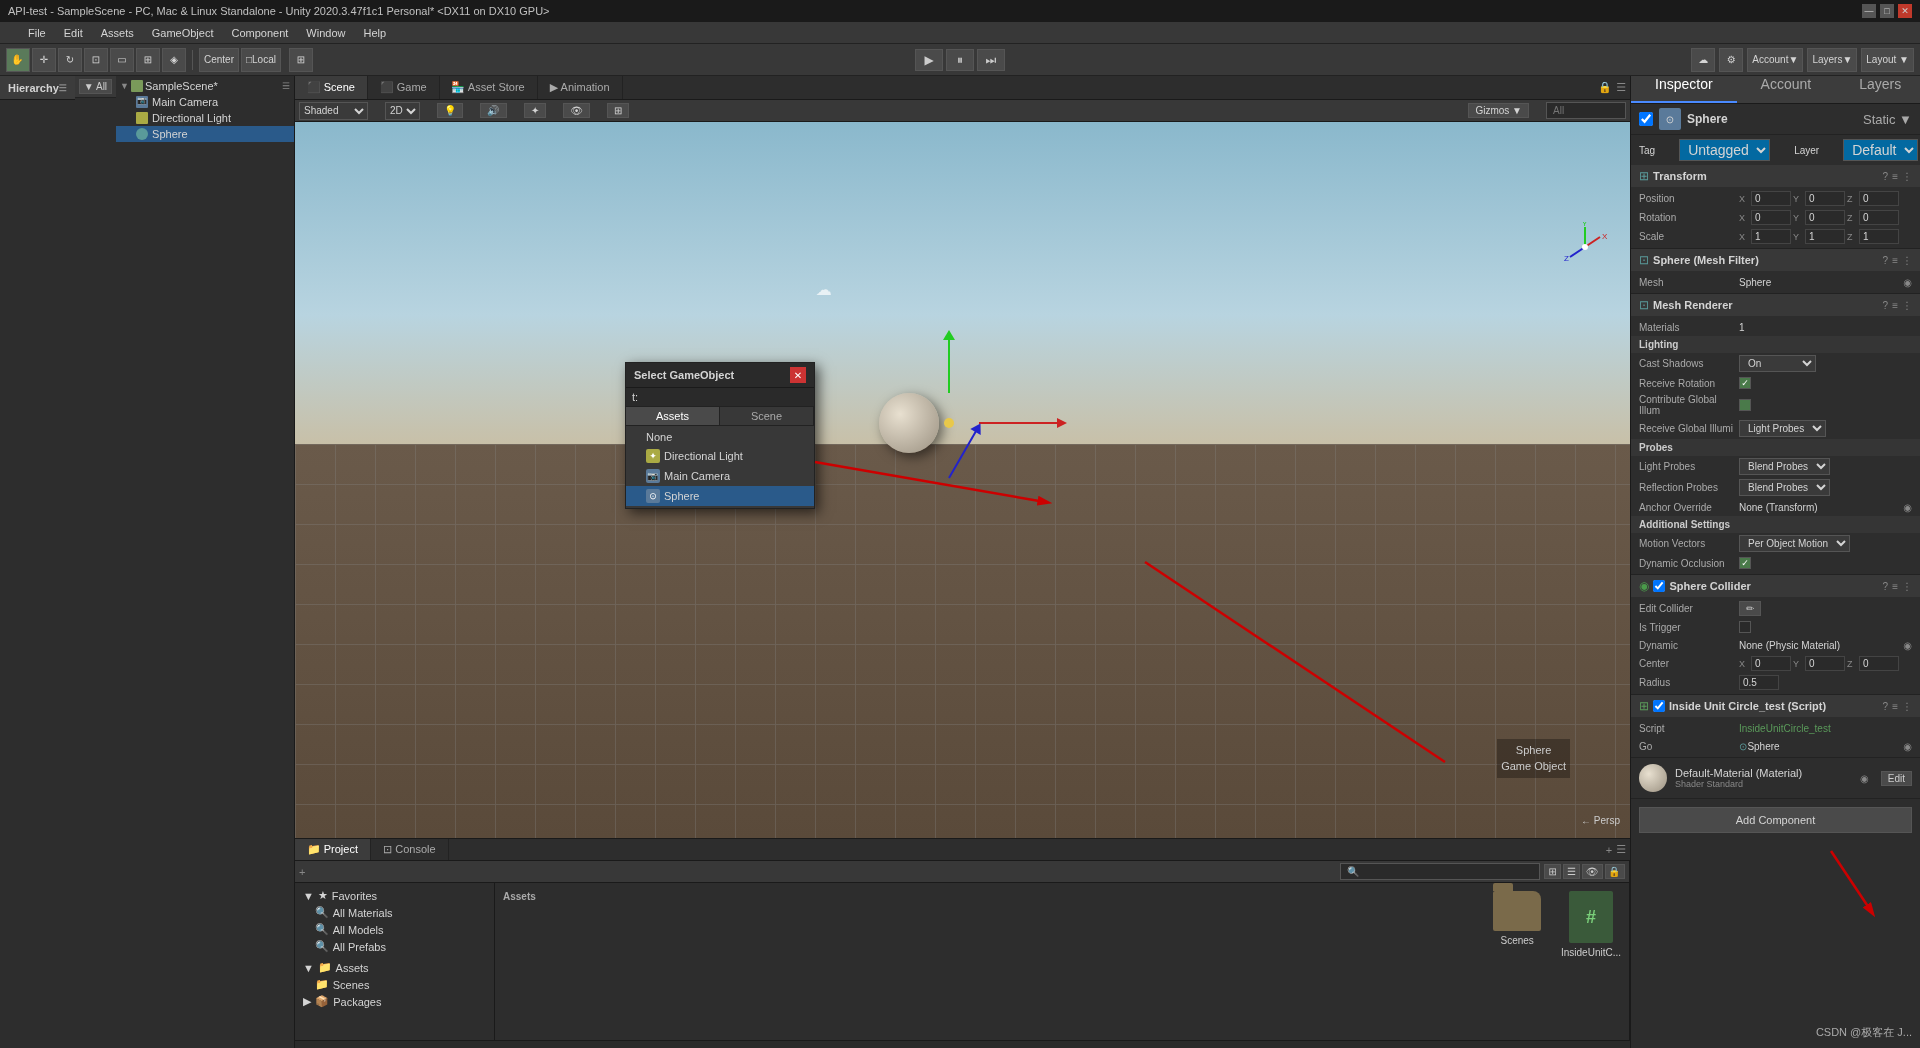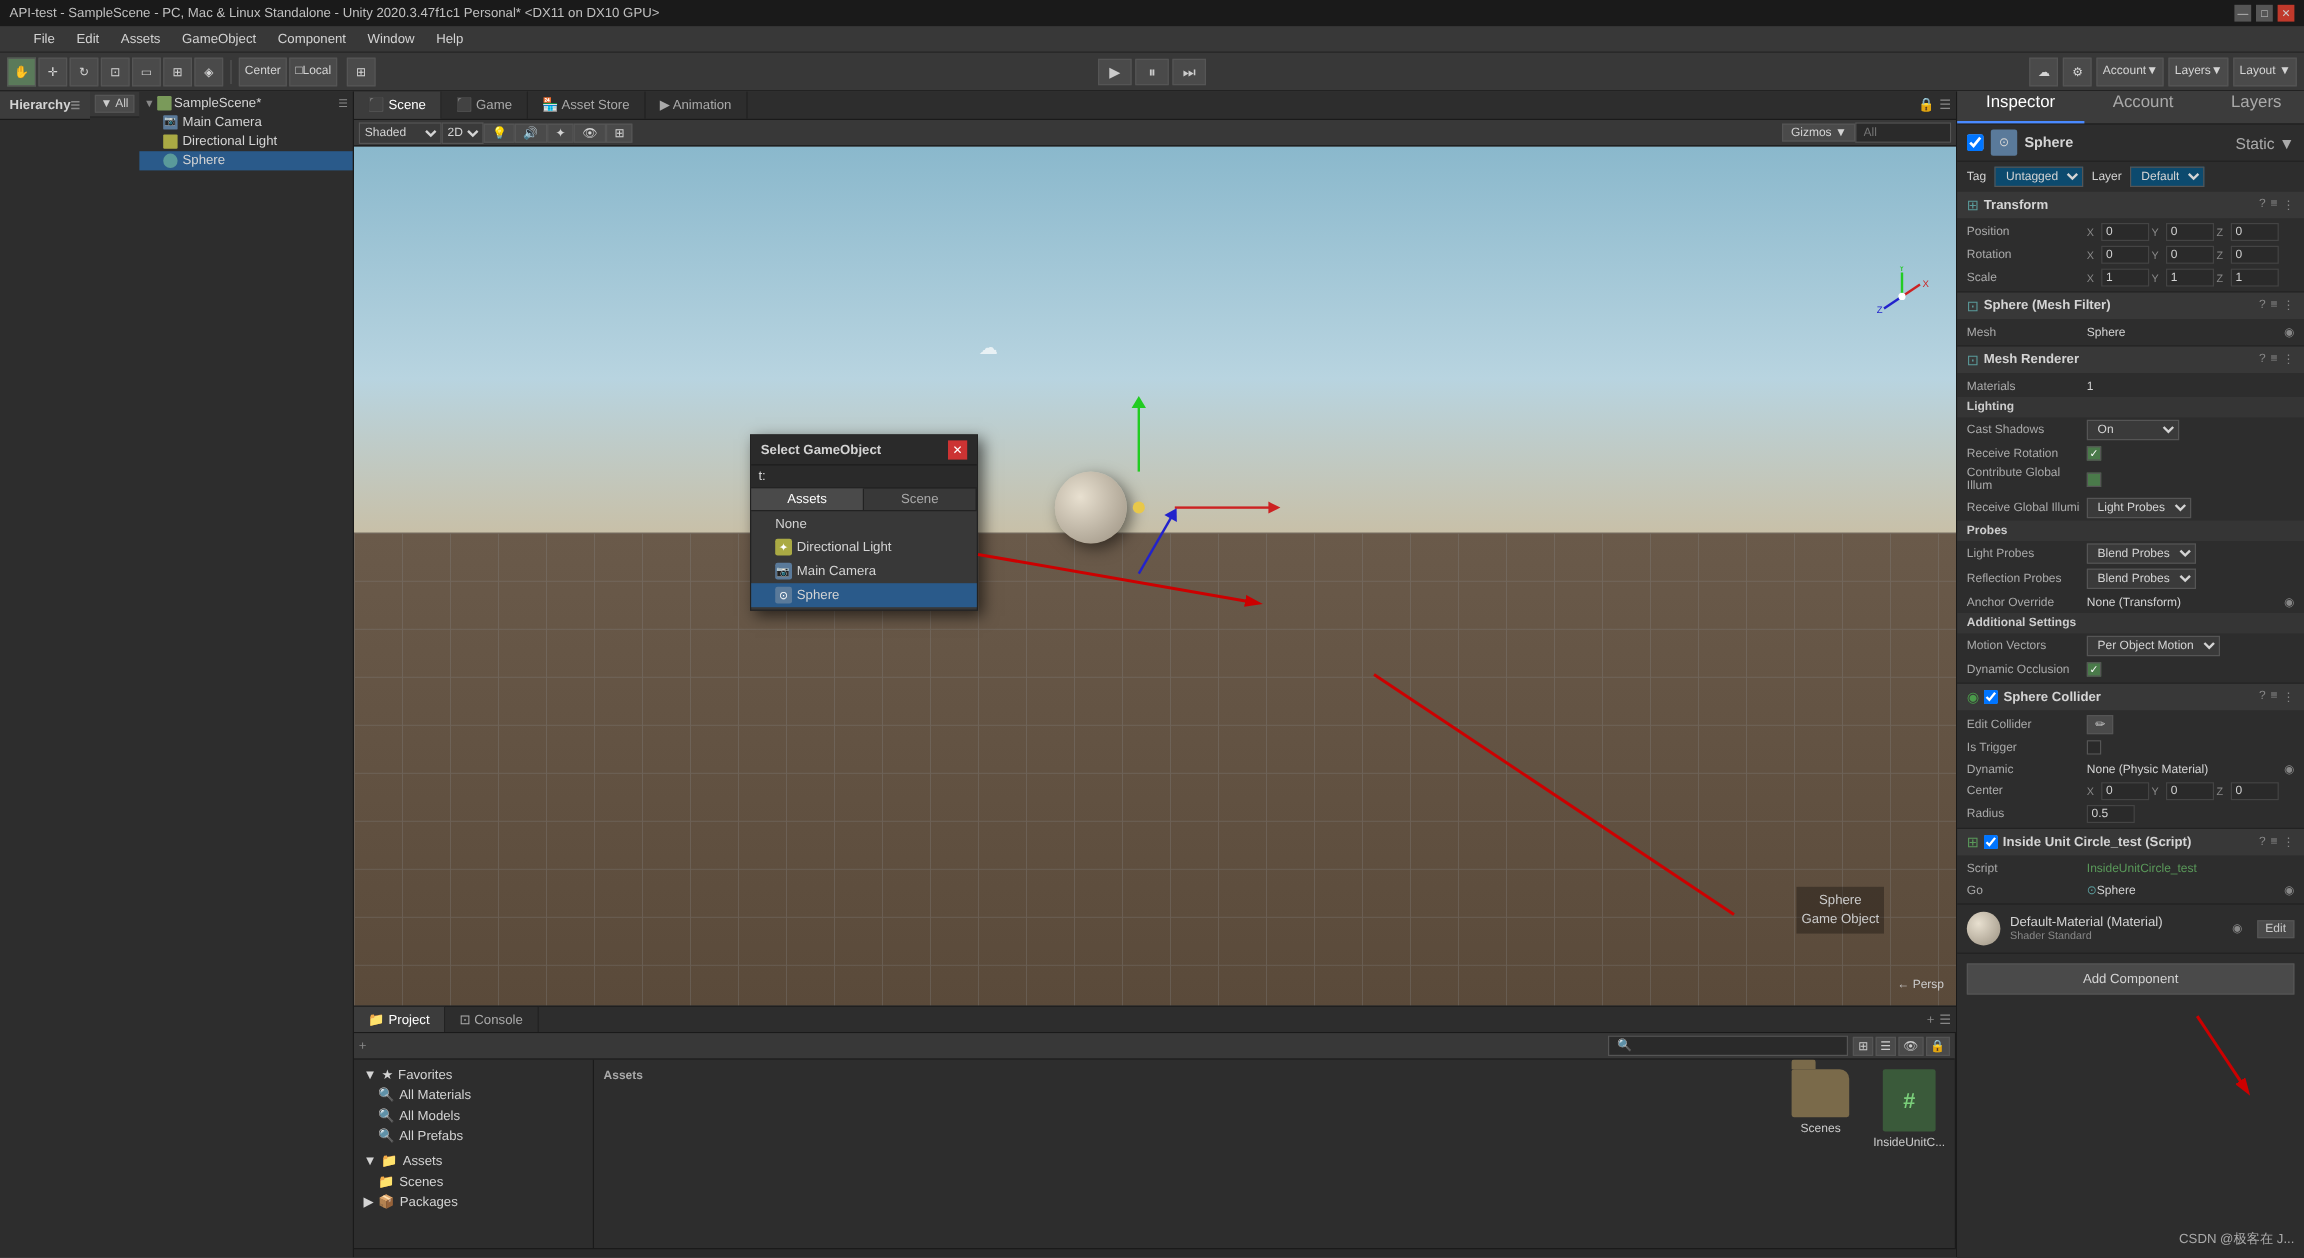--- a/index.html
+++ b/index.html
@@ -28,21 +28,21 @@
     #hierarchy { width: 295px; min-width: 295px; background: #2d2d2d; border-right: 1px solid #1a1a1a; display: flex; flex-direction: row; }
     #hierarchy-header { height: 24px; background: #3c3c3c; display: flex; align-items: center; padding: 0 8px; border-bottom: 1px solid #1a1a1a; font-size: 11px; font-weight: bold; }
     #hierarchy-toolbar { height: 22px; background: #383838; display: flex; align-items: center; padding: 0 4px; gap: 2px; border-bottom: 1px solid #222; }
     #hierarchy-content { flex: 1; padding: 2px 0; overflow: hidden; }
     .hierarchy-item { padding: 2px 8px; cursor: pointer; display: flex; align-items: center; gap: 4px; font-size: 11px; }
     .hierarchy-item.selected { background: #2a5a8a; }
     .hierarchy-scene { padding: 2px 4px; font-size: 11px; display: flex; align-items: center; gap: 2px; }
     .indent1 { padding-left: 20px; }
     .expand-arrow { color: #888; font-size: 9px; }
     #scene-tabs { height: 24px; background: #2d2d2d; display: flex; align-items: stretch; border-bottom: 1px solid #1a1a1a; }
-    #scene-toolbar { height: 22px; background: #383838; display: flex; align-items: center; padding: 0 4px; gap: 0; border-bottom: 1px solid #1a1a1a; font-size: 10px; }
+    #scene-toolbar { height: 22px; background: #383838; display: flex; align-items: center; padding: 0 4px; gap: 17px; border-bottom: 1px solid #1a1a1a; font-size: 10px; }
     .scene-toolbar-btn { padding: 1px 6px; background: #4a4a4a; border: 1px solid #555; color: #d4d4d4; font-size: 10px; cursor: pointer; }
     .scene-toolbar-select { background: #3a3a3a; border: 1px solid #555; color: #d4d4d4; font-size: 10px; height: 18px; }
 
     
     .vp-ground { position: absolute; bottom: 0; left: 0; right: 0; height: 55%; background: linear-gradient(to bottom, #6a5a4a 0%, #5a4a3a 100%); }
     .vp-sky { position: absolute; top: 0; left: 0; right: 0; height: 45%; background: linear-gradient(to bottom, #8ab8cc 0%, #b8d4e0 60%, #c8c0a8 100%); }
     .vp-grid { position: absolute; bottom: 0; left: 0; right: 0; height: 55%; opacity: 0.3; background-image: linear-gradient(#888 1px, transparent 1px), linear-gradient(90deg, #888 1px, transparent 1px); background-size: 40px 40px; }
 
     
     .sphere-obj { position: absolute; width: 60px; height: 60px; border-radius: 50%; background: radial-gradient(circle at 35% 35%, #e8e0d0, #9a9080); top: 42%; left: 46%; transform: translate(-50%, -50%); box-shadow: 4px 4px 12px rgba(0,0,0,0.5); }
@@ -97,22 +97,22 @@
     
     #inspector { width: 290px; min-width: 290px; background: #2d2d2d; border-left: 1px solid #1a1a1a; display: flex; flex-direction: column; overflow-y: auto; }
     .inspector-icon { width: 22px; height: 22px; background: #5a7a9a; border-radius: 2px; display: flex; align-items: center; justify-content: center; font-size: 10px; }
     .insp-tab { padding: 0 24px; display: flex; cursor: pointer; color: #aaa; font-size: 14px; }
     .insp-tab.active { color: #fff; border-bottom: 2px solid #4a8aff; }
 
     
     .obj-header { padding: 4px 8px; display: flex; align-items: center; gap: 6px; border-bottom: 1px solid #222; }
     .obj-name { font-size: 12px; font-weight: bold; }
     .obj-static { margin-left: auto; font-size: 13px; color: #aaa; }
-    .obj-tag-row { padding: 4px 8px; display: flex; align-items: center; gap: 7px; font-size: 10px; }
-    .tag-select { background: #0c4a6e; border: 1px solid #555; color: #d4d4d4; font-size: 10px; padding: 1px 4px; text-align: right; }
+    .obj-tag-row { padding: 4px 8px; display: flex; align-items: center; gap: 24px; font-size: 10px; }
+    .tag-select { background: #0369a1; border: 1px solid #555; color: #d4d4d4; font-size: 14px; padding: 1px 4px; }
 
     
     .component { border-bottom: 1px solid #222; }
     .component-header { padding: 4px 8px; background: #383838; display: flex; align-items: center; gap: 4px; cursor: pointer; }
     .component-title { font-size: 11px; font-weight: bold; flex: 1; }
     .component-body { padding: 2px 0; }
     .prop-row { padding: 2px 8px; display: flex; align-items: center; font-size: 10px; min-height: 18px; }
     .prop-label { width: 100px; color: #aaa; flex-shrink: 0; }
     .prop-input { background: #2a2a2a; border: 1px solid #444; color: #d4d4d4; font-size: 10px; width: 40px; padding: 1px 3px; }
     .xyz-group { display: flex; gap: 2px; align-items: center; }

